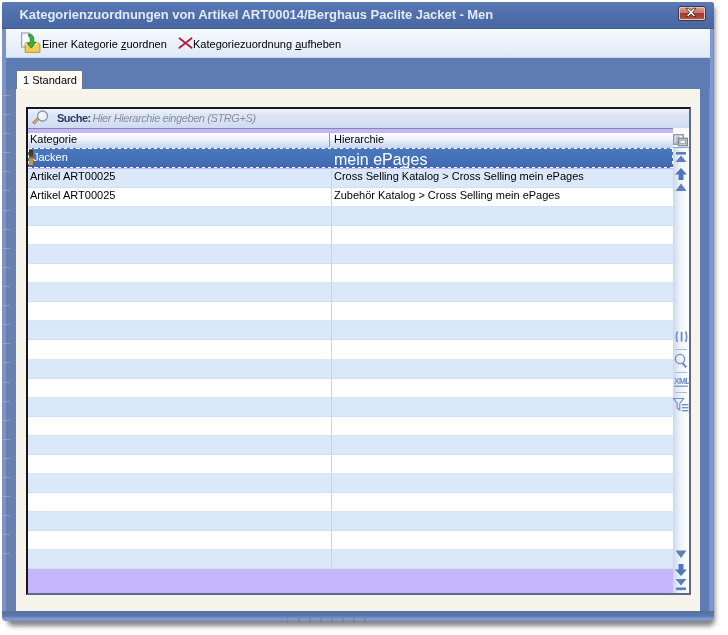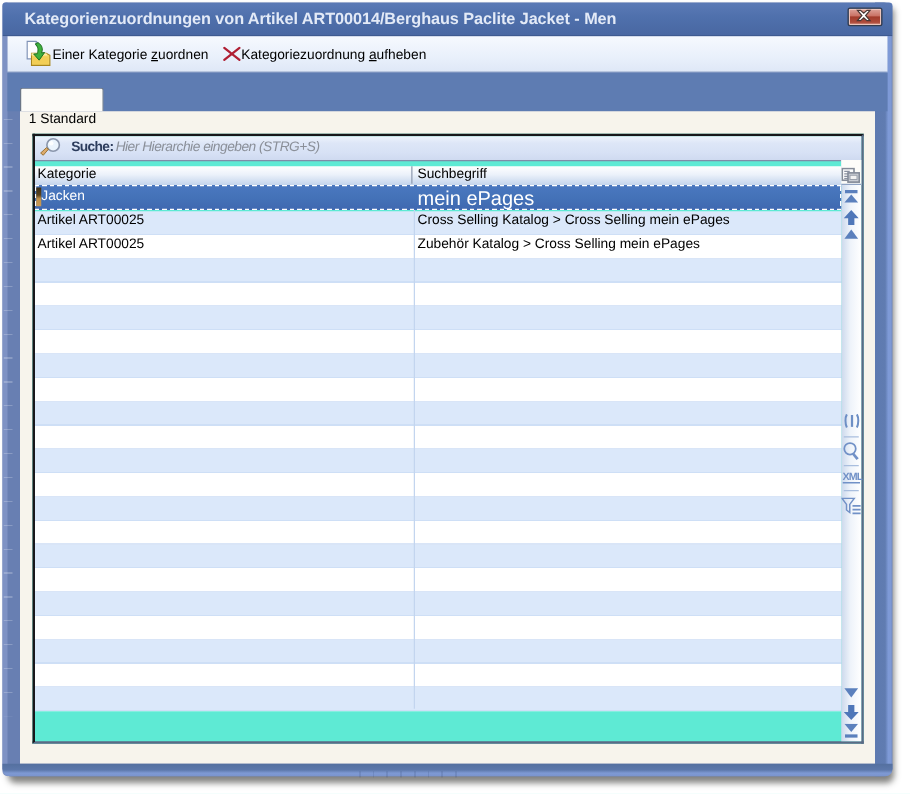--- a/index.html
+++ b/index.html
@@ -29,23 +29,23 @@
   #band { position:absolute; left:4px; top:56px; width:704px; height:31px;
     background:#5e7cb2; }
   #body { position:absolute; left:14px; top:87px; width:684px; height:522px;
     background:#f7f4ec; }
   #btmframe { position:absolute; left:0; top:608.5px; width:712px; height:10px;
     background:linear-gradient(180deg,#54709f 0%,#5d78ab 50%,#7e99d3 75%,#7a94cd 100%);
     border-radius:0 0 6px 6px; }
   #tab { position:absolute; left:14px; top:68px; width:67px; height:19px;
     background:#fcfbf8; border:1px solid #6b7687; border-bottom:none;
     border-radius:2px 2px 0 0; }
-  #tab span { position:absolute; left:6px; top:18px; font-size:11px; color:#000; }
+  #tab span { position:absolute; left:6px; top:3px; font-size:11px; color:#000; }
   #panel { position:absolute; left:24px; top:104.5px; width:665px; height:488px;
-    border:2px solid; border-color:#17171a #5c6a85 #5c6a85 #17171a; background:#5eead4;padding-left:39px; }
+    border:2px solid; border-color:#17171a #5c6a85 #5c6a85 #17171a; background:#c4b5fd;padding-left:39px; }
   
   #search { position:absolute; left:0; top:0; width:661px; height:20px;
     background:linear-gradient(180deg,#eef3fc 0%,#dde6f7 30%,#d7e1f5 70%,#cfdaf0 100%);
     border-bottom:1px solid #7f8ca8; }
   #search .lbl { position:absolute; left:29px; top:3px; font-size:11px; font-weight:bold; color:#2c3c5c; letter-spacing:-0.5px; }
   #search .hint { position:absolute; left:64.5px; top:3px; font-size:11px; font-style:italic; color:#8a8f98; letter-spacing:-0.4px; }
   #header { position:absolute; left:0; top:24px; width:644.5px; height:16px;
     background:linear-gradient(180deg,#ffffff 0%,#ebf1fa 45%,#c3d4ec 100%);
     border-bottom:1px solid #8593ab; }
   #header .h1 { position:absolute; left:2px; top:0px; font-size:11px; color:#000; }
@@ -117,21 +117,21 @@
       <svg class="abs" style="left:3px;top:1px" width="20" height="17" viewBox="0 0 20 17">
         <circle cx="11.5" cy="6" r="5" fill="#eaf4fd" stroke="#8a96ac" stroke-width="1.3"></circle>
         <circle cx="10" cy="4.6" r="1.8" fill="#ffffff" opacity="0.85"></circle>
         <path d="M7.8 9.3 L3.6 14.2 L1.5 12.4 L6.2 8.1 Z" fill="#dcab6c" stroke="#9a7436" stroke-width="0.8"></path>
       </svg>
       <span class="lbl">Suche:</span>
       <span class="hint">Hier Hierarchie eingeben (STRG+S)</span>
     </div>
     <div id="header">
       <span class="h1">Kategorie</span>
-      <span class="h2">Suchbegriff</span>
+      <span class="h2">Hierarchie</span>
     </div>
     <div id="hdrdiv"></div>
     <div id="rightcol"></div>
     <div id="colchooser">
       <svg class="abs" style="left:0.5px;top:6px" width="15" height="14" viewBox="0 0 15 14">
         <rect x="0.8" y="0.8" width="9.4" height="9.4" fill="#fbfbfb" stroke="#848b98" stroke-width="1.3"></rect>
         <rect x="2.4" y="2.6" width="4.4" height="1" fill="#8a91a0"></rect>
         <rect x="2.4" y="4.6" width="4.4" height="1" fill="#8a91a0"></rect>
         <rect x="2.4" y="6.6" width="4.4" height="1" fill="#8a91a0"></rect>
         <rect x="2.4" y="8.3" width="4.4" height="1" fill="#8a91a0"></rect>

